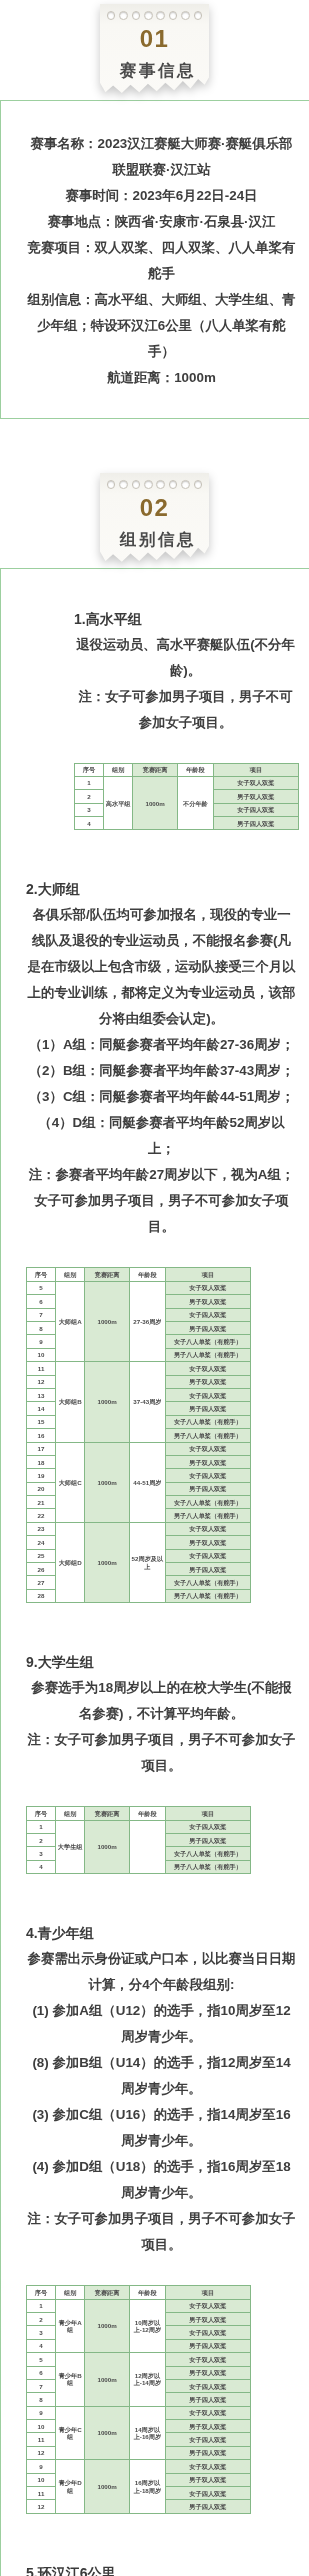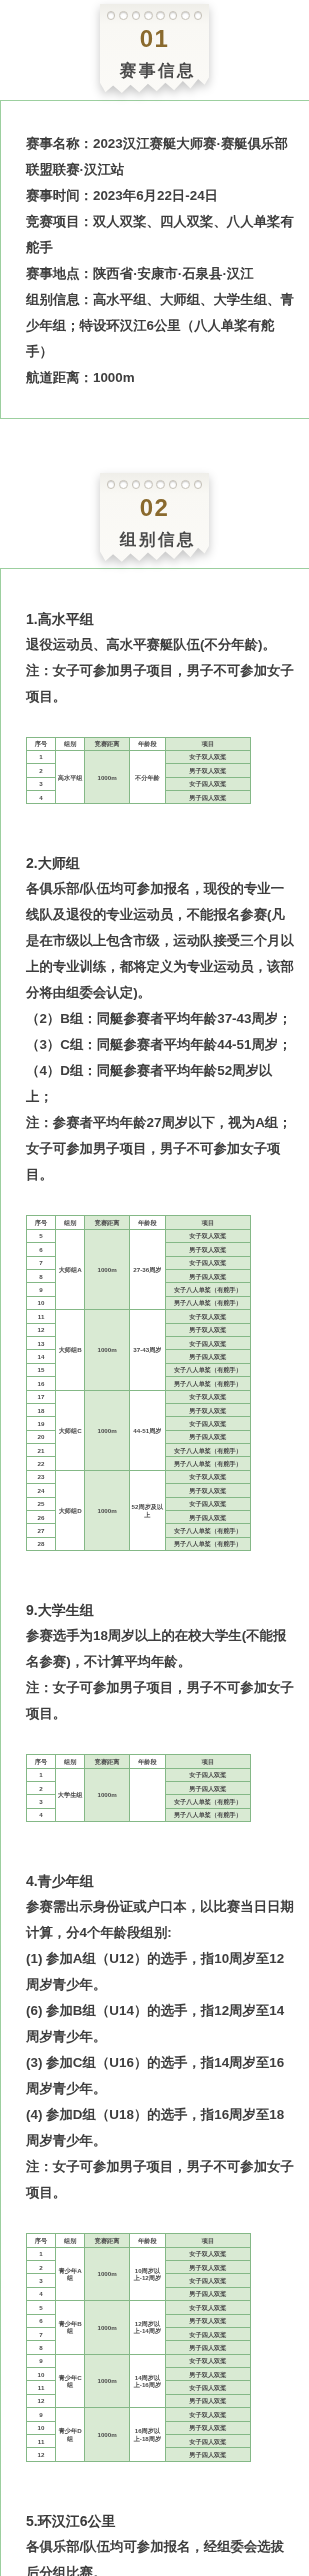--- a/index.html
+++ b/index.html
@@ -39,24 +39,24 @@
   
   .green-box{
     width:271px;margin:2.1px auto 0;
     border:1px solid #9ccf9f;
     background:#fff;
   }
   .green-box.first{padding:30px 21.6px 27px 25px;}
   .green-box.second{margin-top:1px;padding:37px 21.6px 41px 25px;}
   .body-line{
     font-size:13.4px;line-height:26px;font-weight:600;color:#3e3e3e;
-    margin:0;word-break:break-all;
+    margin:0;word-break:break-all;text-align:center;
   }
   .section{margin-top:24px;}
-  .section:first-child{margin-top:0;}
+  .section:first-child{margin-top:0;margin-left:48px;}
   .section-heading{
     font-size:14px;line-height:26px;font-weight:700;color:#3a3a3a;margin:0;
   }
   
   table.events{
     border-collapse:collapse;
     width:225px;
     margin:27px 0 46px 0;
     table-layout:fixed;
   }
@@ -89,22 +89,22 @@
     </div>
     <div class="note-number">01</div>
     <div class="note-title">赛事信息</div>
   </div>
 </div>
 
 <div class="green-box first">
   <div id="event-info-lines">
       <p class="body-line">赛事名称：2023汉江赛艇大师赛·赛艇俱乐部联盟联赛·汉江站</p>
       <p class="body-line">赛事时间：2023年6月22日-24日</p>
+      <p class="body-line">赛事地点：陕西省·安康市·石泉县·汉江</p>
       <p class="body-line">竞赛项目：双人双桨、四人双桨、八人单桨有舵手</p>
-      <p class="body-line">赛事地点：陕西省·安康市·石泉县·汉江</p>
       <p class="body-line">组别信息：高水平组、大师组、大学生组、青少年组；特设环汉江6公里（八人单桨有舵手）</p>
       <p class="body-line">航道距离：1000m</p>
     </div>
 </div>
 
 <div class="note-wrap second">
   <div class="note">
     <div class="holes">
       <span class="hole"></span>
         <span class="hole"></span>
@@ -162,20 +162,21 @@
             <tr>
               <td class="idx">4</td>
               <td class="green">男子四人双桨</td>
             </tr>
           </tbody>
         </table>
       </div>
       <div class="section">
         <p class="section-heading">2.大师组</p>
         <p class="body-line">各俱乐部/队伍均可参加报名，现役的专业一线队及退役的专业运动员，不能报名参赛(凡是在市级以上包含市级，运动队接受三个月以上的专业训练，都将定义为专业运动员，该部分将由组委会认定)。</p>
+        <p class="body-line">（1）A组：同艇参赛者平均年龄27-36周岁；</p>
         <p class="body-line">（2）B组：同艇参赛者平均年龄37-43周岁；</p>
         <p class="body-line">（3）C组：同艇参赛者平均年龄44-51周岁；</p>
         <p class="body-line">（4）D组：同艇参赛者平均年龄52周岁以上；</p>
         <p class="body-line">注：参赛者平均年龄27周岁以下，视为A组；女子可参加男子项目，男子不可参加女子项目。</p>
         <table class="events">
           <colgroup>
             <col style="width: 13%;">
             <col style="width: 13%;">
             <col style="width: 20%;">
             <col style="width: 16%;">
@@ -343,21 +344,21 @@
               <td class="idx">4</td>
               <td class="green">男子八人单桨（有舵手）</td>
             </tr>
           </tbody>
         </table>
       </div>
       <div class="section">
         <p class="section-heading">4.青少年组</p>
         <p class="body-line">参赛需出示身份证或户口本，以比赛当日日期计算，分4个年龄段组别:</p>
         <p class="body-line">(1) 参加A组（U12）的选手，指10周岁至12周岁青少年。</p>
-        <p class="body-line">(6) 参加B组（U14）的选手，指12周岁至14周岁青少年。</p>
+        <p class="body-line">(8) 参加B组（U14）的选手，指12周岁至14周岁青少年。</p>
         <p class="body-line">(3) 参加C组（U16）的选手，指14周岁至16周岁青少年。</p>
         <p class="body-line">(4) 参加D组（U18）的选手，指16周岁至18周岁青少年。</p>
         <p class="body-line">注：女子可参加男子项目，男子不可参加女子项目。</p>
         <table class="events">
           <colgroup>
             <col style="width: 13%;">
             <col style="width: 13%;">
             <col style="width: 20%;">
             <col style="width: 16%;">
             <col style="width: 38%;">

